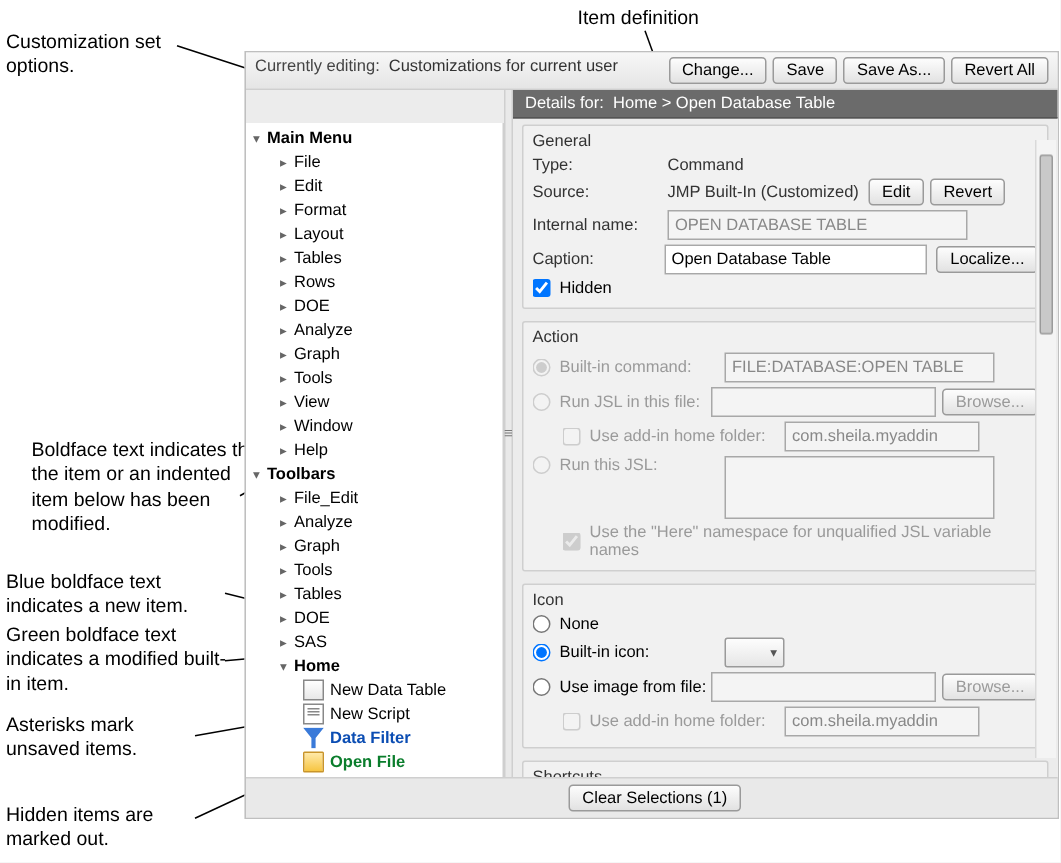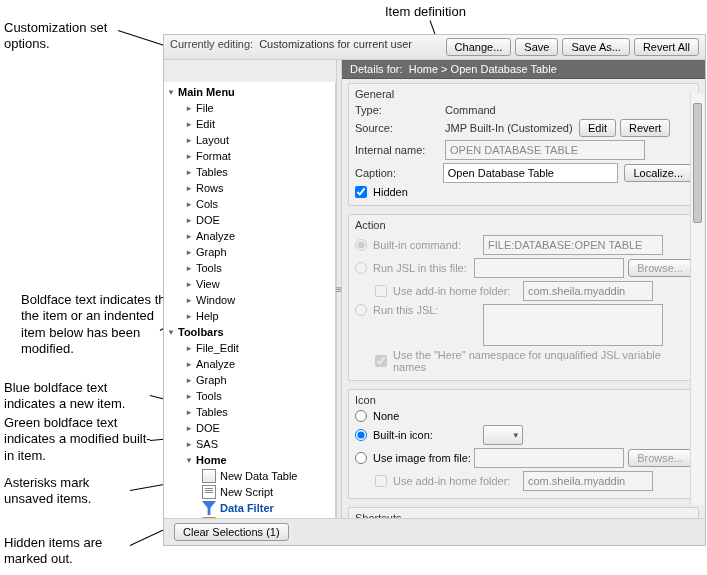--- a/index.html
+++ b/index.html
@@ -44,21 +44,21 @@
 .frow { display: flex; align-items: center; margin: 3px 0; }
 .flabel { width: 90px; color: #333; }
 .fval { color: #333; }
 input.ti { border: 1px solid #a8a8a8; background: #fff; padding: 2px 4px; height: 20px; }
 input.ti[disabled] { background: #f4f4f4; color: #888; }
 .radio, .chk { width: 12px; height: 12px; margin-right: 6px; }
 .sub { margin-left: 20px; }
 .dim { color: #9a9a9a; }
 .smallbtn { padding: 1px 6px; }
 
-.footer { display:flex; justify-content:flex-start; padding:4px 6px; background: #e9e9e9; border-top:1px solid #cfcfcf;}
+.footer { display:flex; justify-content:center; padding:4px 6px; background: #e9e9e9; border-top:1px solid #cfcfcf;}
 
 .rscroll { position:absolute; right:1px; top:58px; bottom:40px; width:14px; background:#f4f4f4; border-left:1px solid #d9d9d9;}
 .rscroll .rthumb{ position:absolute; left:2px; right:2px; top:10px; height:120px; background:#c9c9c9; border:1px solid #9a9a9a; border-radius:2px;}
 
 .icon-combo { width:40px; height:20px; border:1px solid #9a9a9a; background:linear-gradient(#fdfdfd,#e6e6e6); border-radius:2px; display:inline-flex; align-items:center; justify-content:flex-end; padding-right:4px;}
 .icon-combo::after{content:"▾"; font-size:9px; color:#555;}
 </style>
 </head>
 <body>
 
@@ -100,37 +100,33 @@
       <div class="tree-row" style="padding-left:18px">
           <span class="tw col"></span>
           <span class="txt">File</span>
         </div>
       <div class="tree-row" style="padding-left:18px">
           <span class="tw col"></span>
           <span class="txt">Edit</span>
         </div>
       <div class="tree-row" style="padding-left:18px">
           <span class="tw col"></span>
+          <span class="txt">Format</span>
+        </div>
+      <div class="tree-row" style="padding-left:18px">
+          <span class="tw col"></span>
           <span class="txt">Layout</span>
         </div>
       <div class="tree-row" style="padding-left:18px">
           <span class="tw col"></span>
-          <span class="txt">Format</span>
-        </div>
-      <div class="tree-row" style="padding-left:18px">
-          <span class="tw col"></span>
           <span class="txt">Tables</span>
         </div>
       <div class="tree-row" style="padding-left:18px">
           <span class="tw col"></span>
           <span class="txt">Rows</span>
-        </div>
-      <div class="tree-row" style="padding-left:18px">
-          <span class="tw col"></span>
-          <span class="txt">Cols</span>
         </div>
       <div class="tree-row" style="padding-left:18px">
           <span class="tw col"></span>
           <span class="txt">DOE</span>
         </div>
       <div class="tree-row" style="padding-left:18px">
           <span class="tw col"></span>
           <span class="txt">Analyze</span>
         </div>
       <div class="tree-row" style="padding-left:18px">

